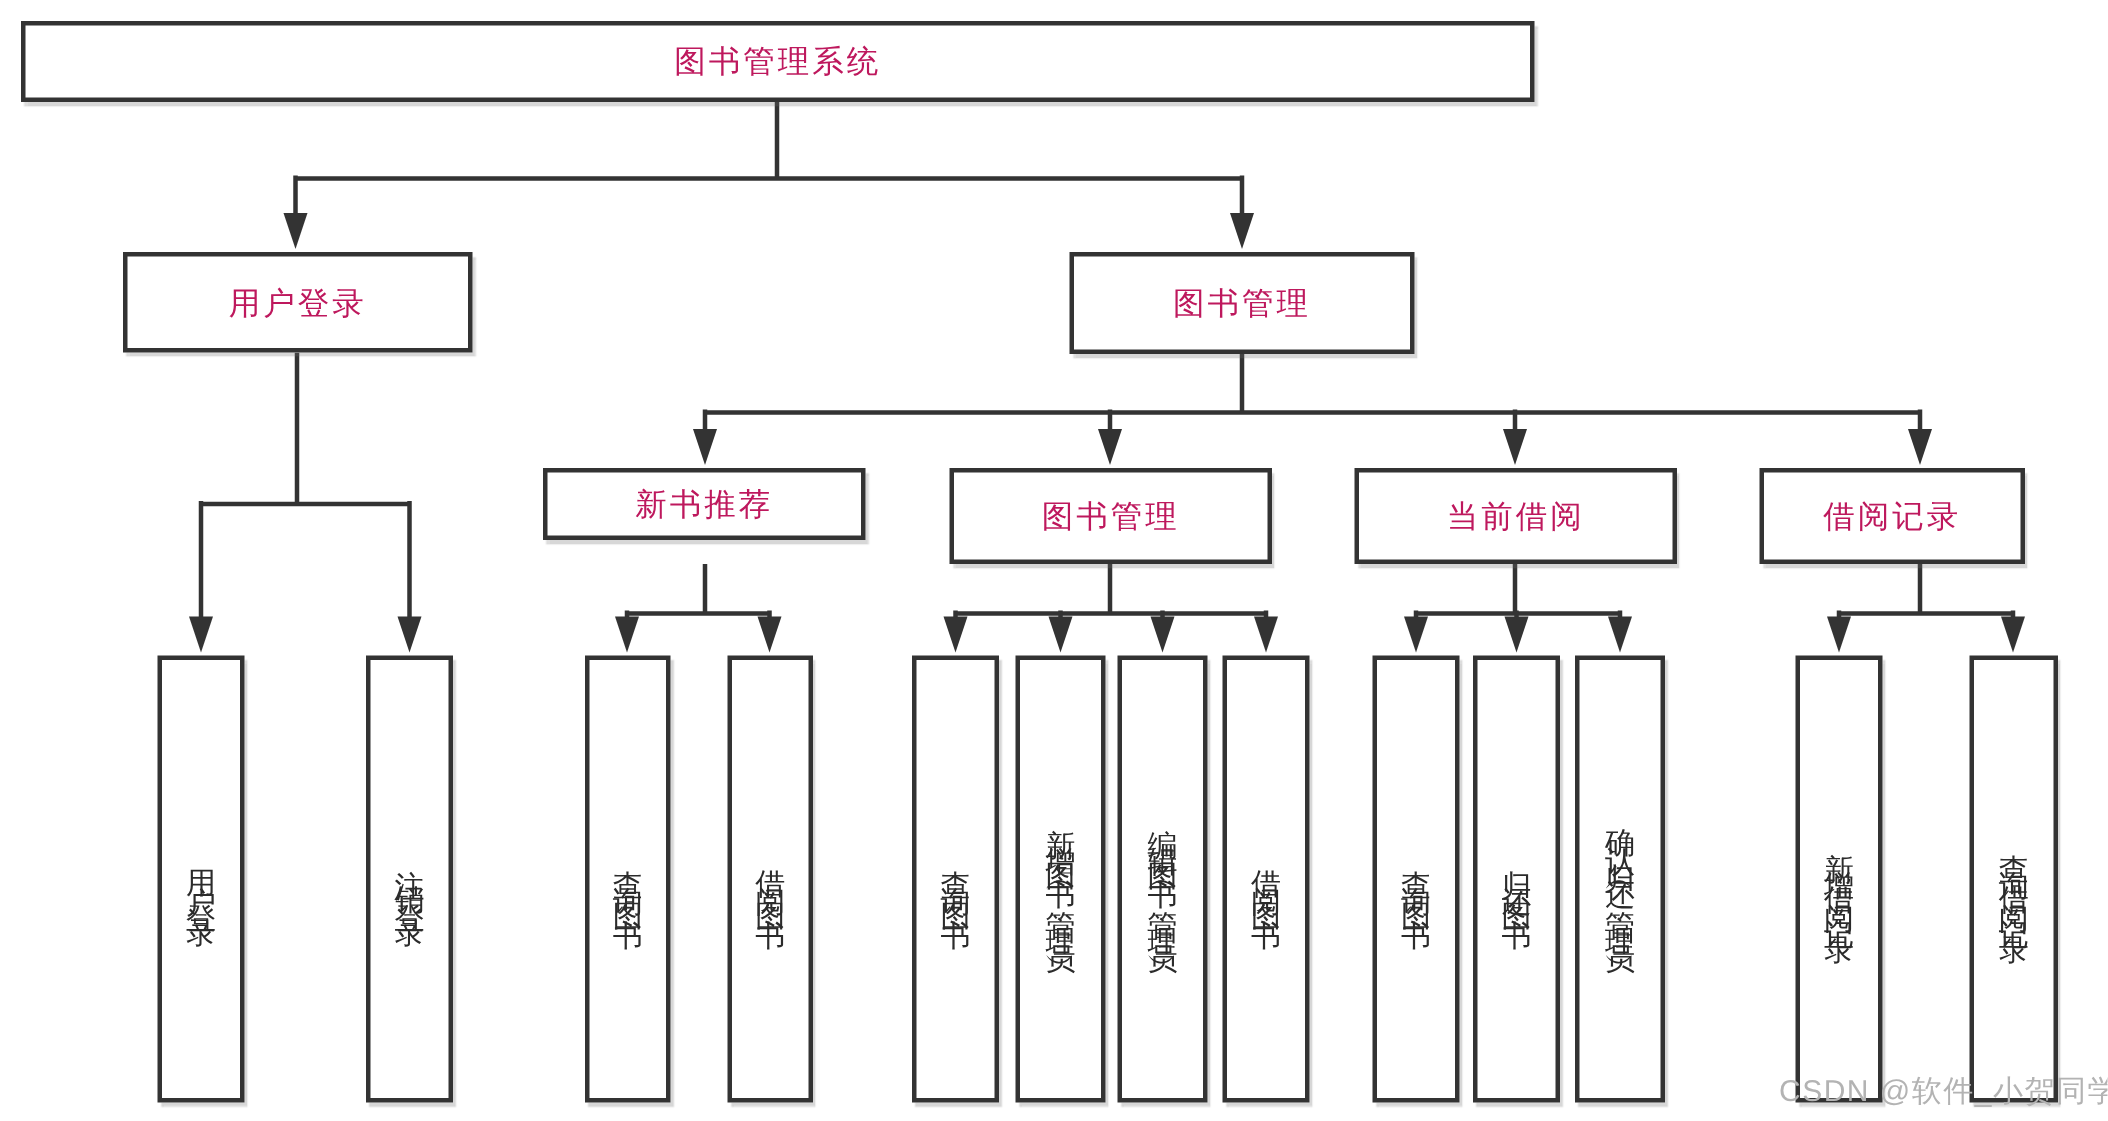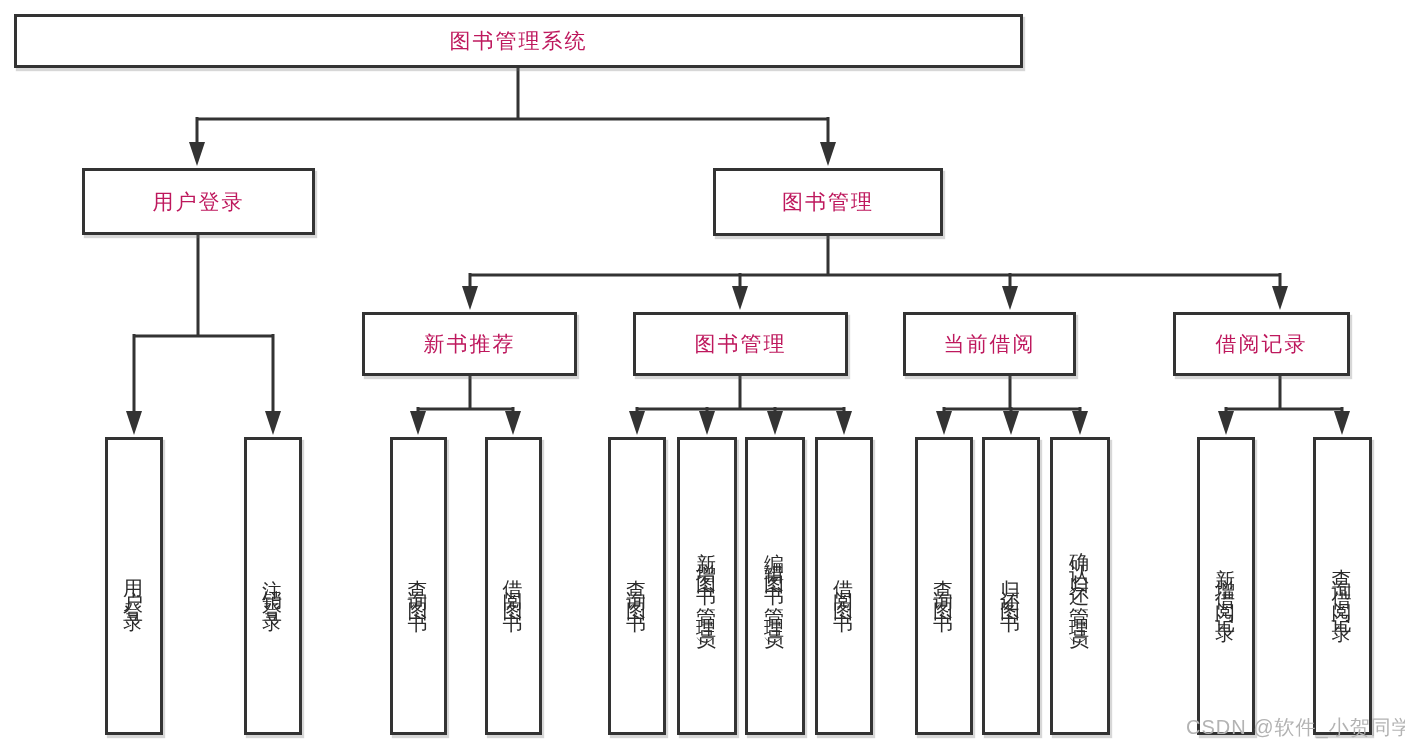--- a/index.html
+++ b/index.html
@@ -69,27 +69,27 @@
   <span class="lbl">图书管理系统</span>
 </div>
 
 <div class="box h" style="left:82px; top:168px; width:233px; height:67px;">
   <span class="lbl">用户登录</span>
 </div>
 <div class="box h" style="left:713px; top:168px; width:230px; height:68px;">
   <span class="lbl">图书管理</span>
 </div>
 
-<div class="box h" style="left:362px; top:312px; width:215px; height:64px;">
+<div class="box h" style="left:362px; top:312px; width:215px; height:48px;">
   <span class="lbl">新书推荐</span>
 </div>
 <div class="box h" style="left:633px; top:312px; width:215px; height:64px;">
   <span class="lbl">图书管理</span>
 </div>
-<div class="box h" style="left:903px; top:312px; width:173px; height:64px;">
+<div class="box h" style="left:903px; top:312px; width:215px; height:64px;">
   <span class="lbl">当前借阅</span>
 </div>
 <div class="box h" style="left:1173px; top:312px; width:177px; height:64px;">
   <span class="lbl">借阅记录</span>
 </div>
 
 <div class="box v" style="left:105px; top:437px; width:58px; height:298px;">
   <span class="lbl">用户登录</span>
 </div>
 <div class="box v" style="left:244px; top:437px; width:58px; height:298px;">

